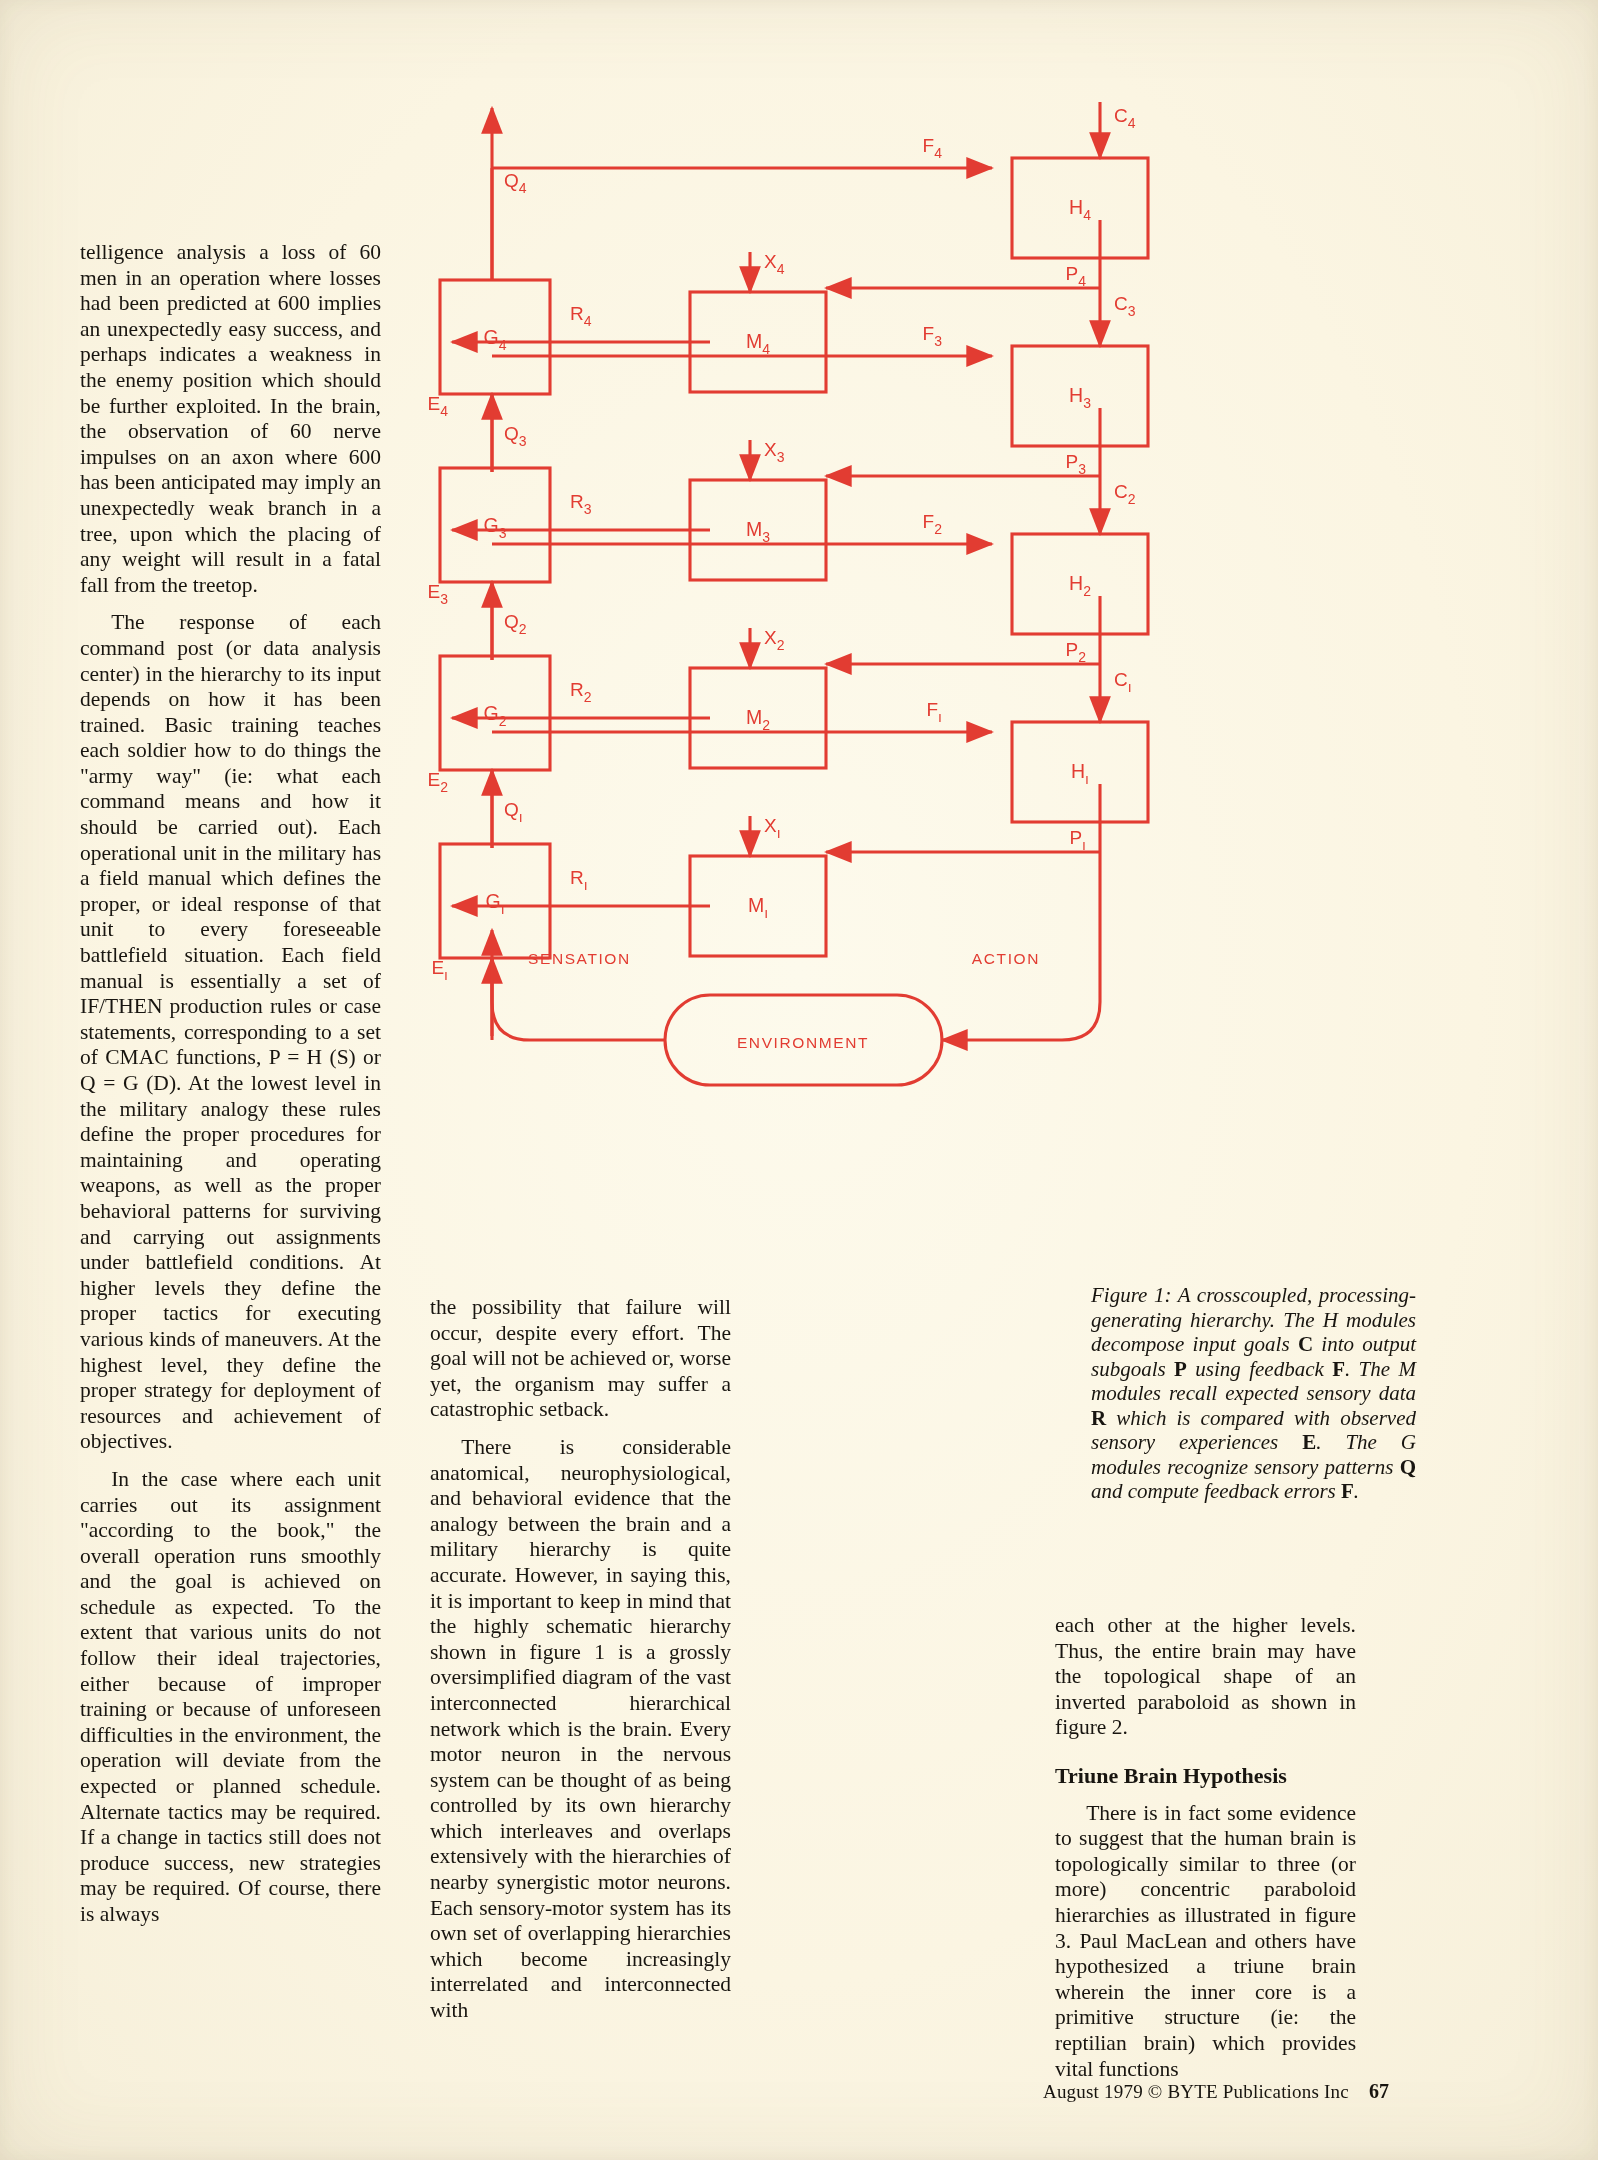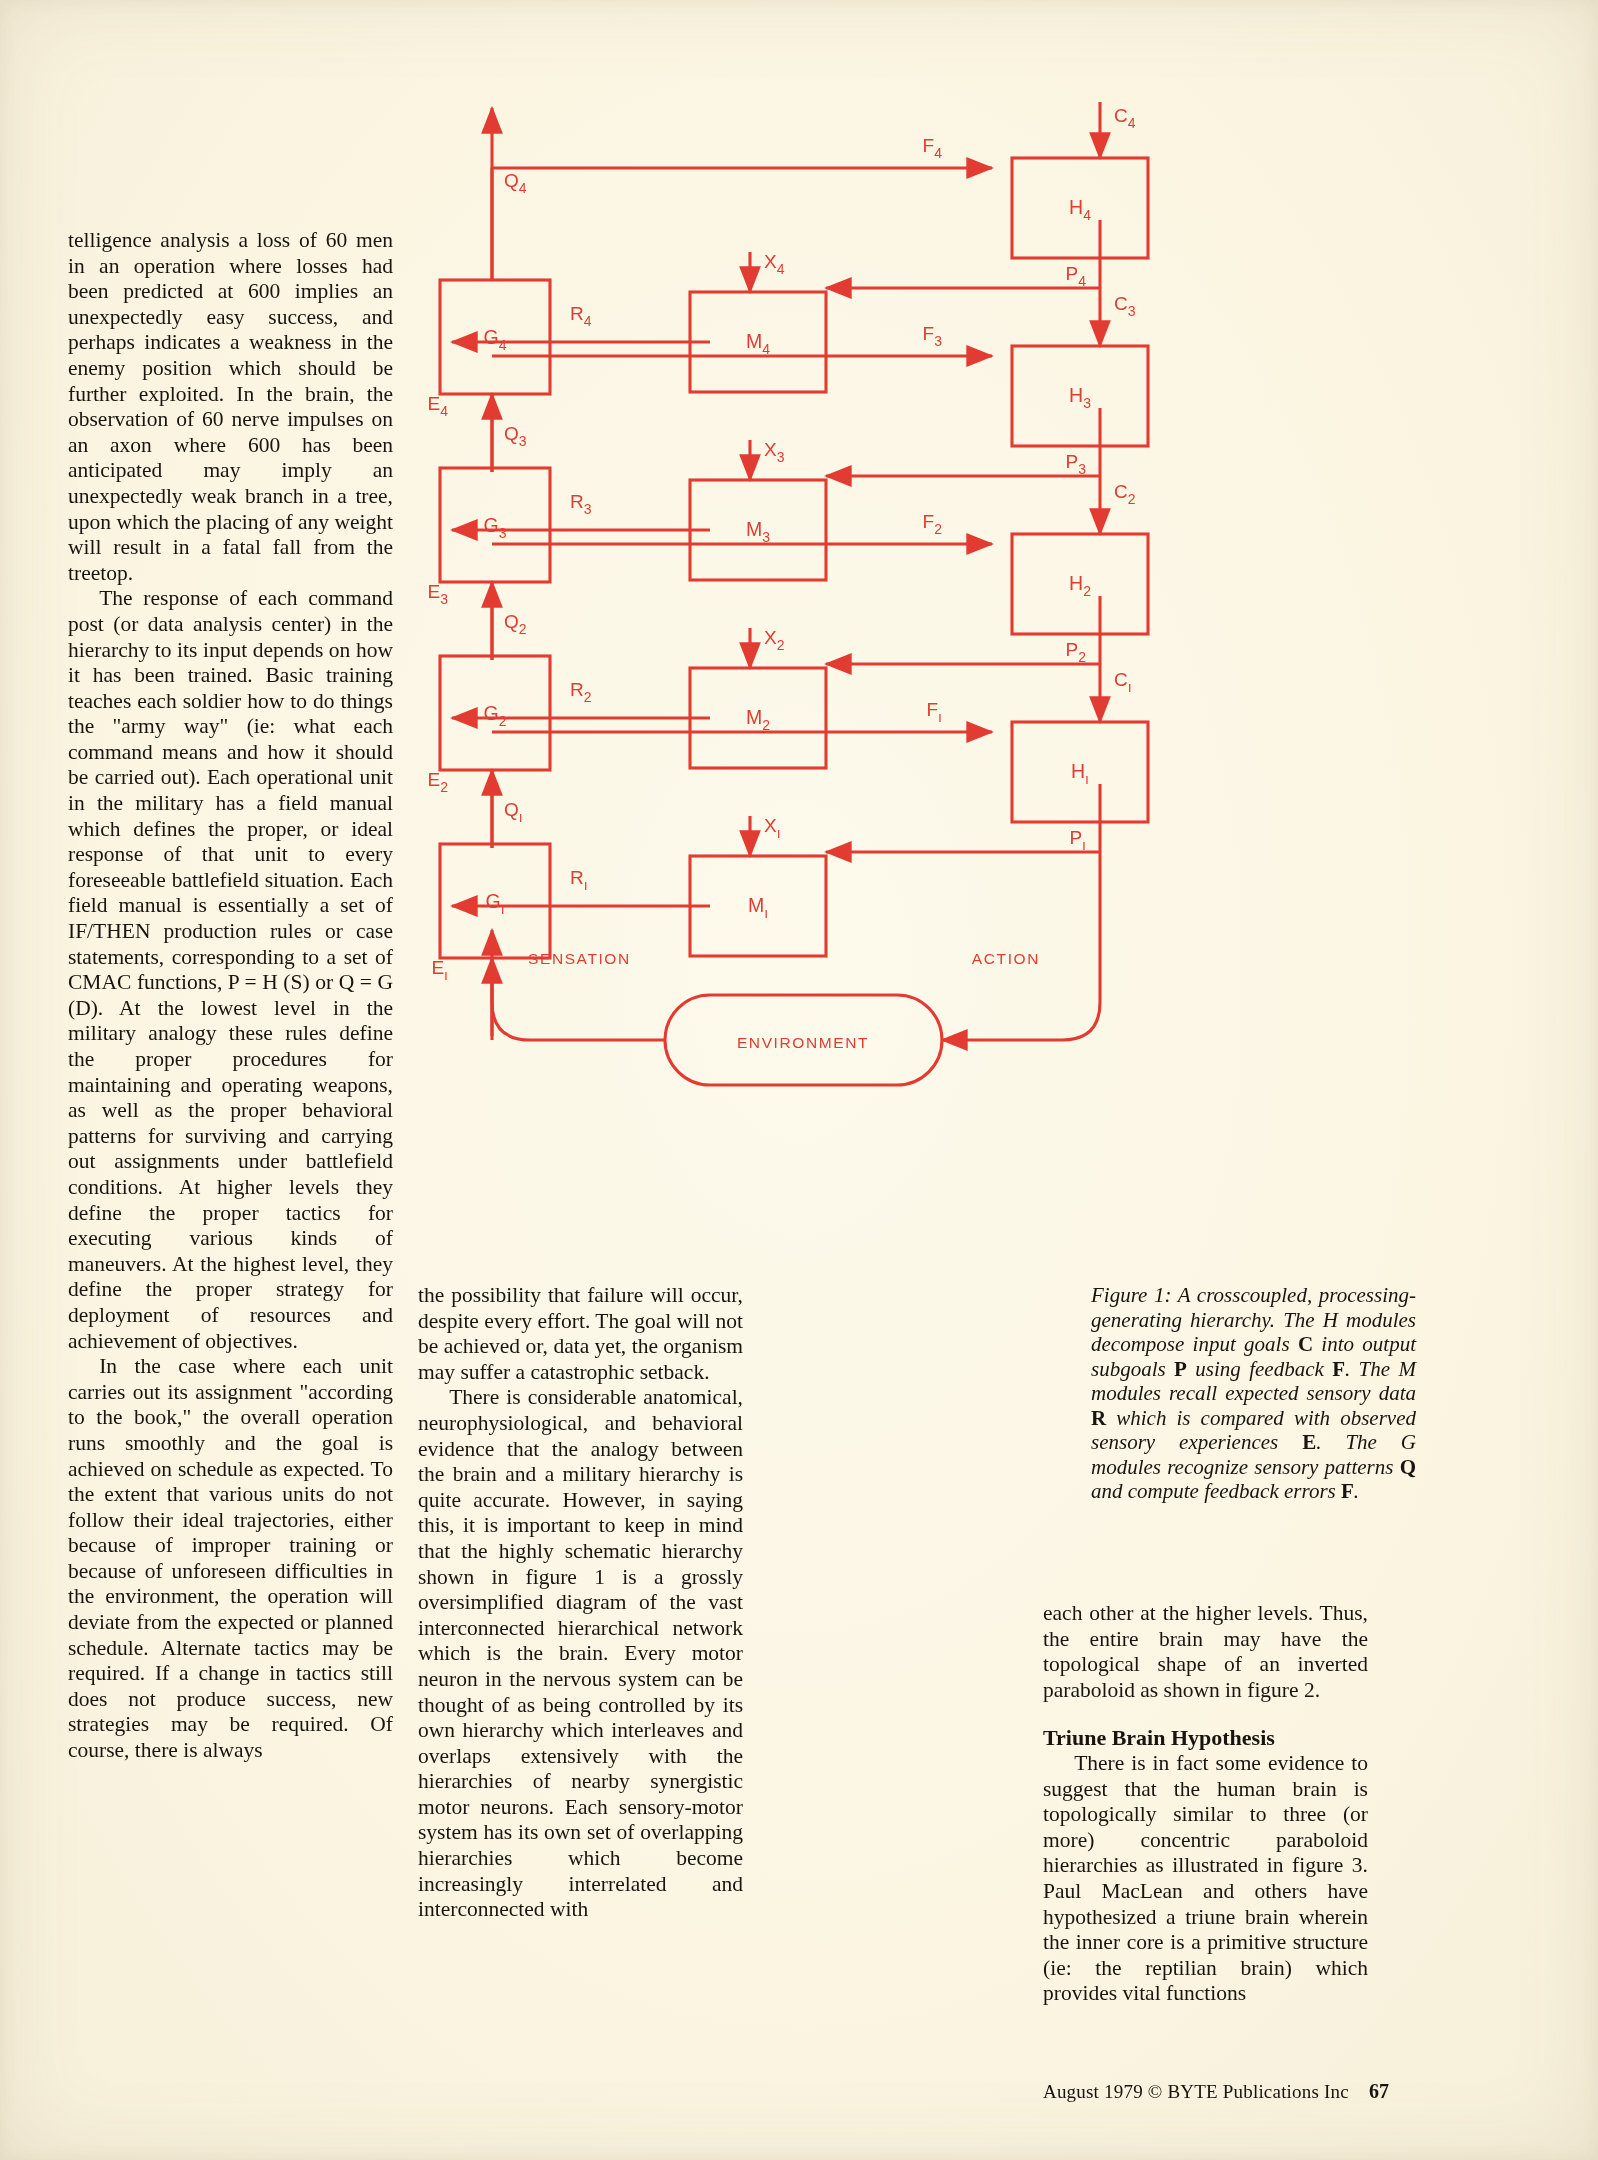--- a/index.html
+++ b/index.html
@@ -17,21 +17,21 @@
       radial-gradient(ellipse at 50% 45%, #fdfaec 0%, #fbf5e2 60%, #f6efd9 100%);
   }
   
   #page:after{content:"";position:absolute;inset:0;pointer-events:none;
     box-shadow:inset 0 0 90px rgba(120,100,60,.10), inset 0 0 18px rgba(120,100,60,.08);}
 
   
   .col{position:absolute;text-align:justify;
        font-size:21.5px;line-height:25.6px;
        -webkit-hyphens:none;hyphens:none;}
-  .col p{margin:0;text-indent:1.45em;}
+  .col p{margin:12px;text-indent:1.45em;}
   .col p.noind{text-indent:0;}
 
   
   #note{position:absolute;left:68px;top:104px;width:325px;
         font-family:"Liberation Sans",sans-serif;
         font-size:16.5px;line-height:21.5px;color:#1b1710;
         text-align:justify;}
   #note .rule{height:0;border-top:2.4px solid #2b2620;margin:0 0 13px 0;}
   #note .rule.bot{margin:12px 0 0 0;}
   #note .txt{text-indent:2.9em;letter-spacing:.15px;}
@@ -68,21 +68,21 @@
 <div id="page">
 
 
   <div class="col" id="colA">
     <p class="noind">telligence analysis a loss of 60 men in an operation where losses had been predicted at 600 implies an unexpectedly easy success, and perhaps indicates a weakness in the enemy position which should be further exploited. In the brain, the observation of 60 nerve impulses on an axon where 600 has been anticipated may imply an unexpectedly weak branch in a tree, upon which the placing of any weight will result in a fatal fall from the treetop.</p>
     <p>The response of each command post (or data analysis center) in the hierarchy to its input depends on how it has been trained. Basic training teaches each soldier how to do things the "army way" (ie: what each command means and how it should be carried out). Each operational unit in the military has a field manual which defines the proper, or ideal response of that unit to every foreseeable battlefield situation. Each field manual is essentially a set of IF/THEN production rules or case statements, corresponding to a set of CMAC functions, P = H (S) or Q = G (D). At the lowest level in the military analogy these rules define the proper procedures for maintaining and operating weapons, as well as the proper behavioral patterns for surviving and carrying out assignments under battlefield conditions. At higher levels they define the proper tactics for executing various kinds of maneuvers. At the highest level, they define the proper strategy for deployment of resources and achievement of objectives.</p>
     <p>In the case where each unit carries out its assignment "according to the book," the overall operation runs smoothly and the goal is achieved on schedule as expected. To the extent that various units do not follow their ideal trajectories, either because of improper training or because of unforeseen difficulties in the environment, the operation will deviate from the expected or planned schedule. Alternate tactics may be required. If a change in tactics still does not produce success, new strategies may be required. Of course, there is always</p>
   </div>
 
   <div class="col" id="colB">
-    <p class="noind">the possibility that failure will occur, despite every effort. The goal will not be achieved or, data yet, the organism may suffer a catastrophic setback.</p>
+    <p class="noind">the possibility that failure will occur, despite every effort. The goal will not be achieved or, worse yet, the organism may suffer a catastrophic setback.</p>
     <p>There is considerable anatomical, neurophysiological, and behavioral evidence that the analogy between the brain and a military hierarchy is quite accurate. However, in saying this, it is important to keep in mind that the highly schematic hierarchy shown in figure 1 is a grossly oversimplified diagram of the vast interconnected hierarchical network which is the brain. Every motor neuron in the nervous system can be thought of as being controlled by its own hierarchy which interleaves and overlaps extensively with the hierarchies of nearby synergistic motor neurons. Each sensory-motor system has its own set of overlapping hierarchies which become increasingly interrelated and interconnected with</p>
   </div>
 
   <div id="cap">
     <span><span>Figure 1:</span><span> A crosscoupled, processing-generating hierarchy. The H modules decompose input goals </span><b>C</b><span> into output subgoals </span><b>P</b><span> using feedback </span><b>F</b><span>. The M modules recall expected sensory data </span><b>R</b><span> which is compared with observed sensory experiences </span><b>E</b><span>. The G modules recognize sensory patterns </span><b>Q</b><span> and compute feedback errors </span><b>F</b><span>.</span></span>
   </div>
 
   <div class="col" id="colC">
     <p class="noind">each other at the higher levels. Thus, the entire brain may have the topological shape of an inverted paraboloid as shown in figure 2.</p>
     <p class="noind" style="margin-top:22px;font-weight:bold;font-size:22px;">Triune Brain Hypothesis</p>

